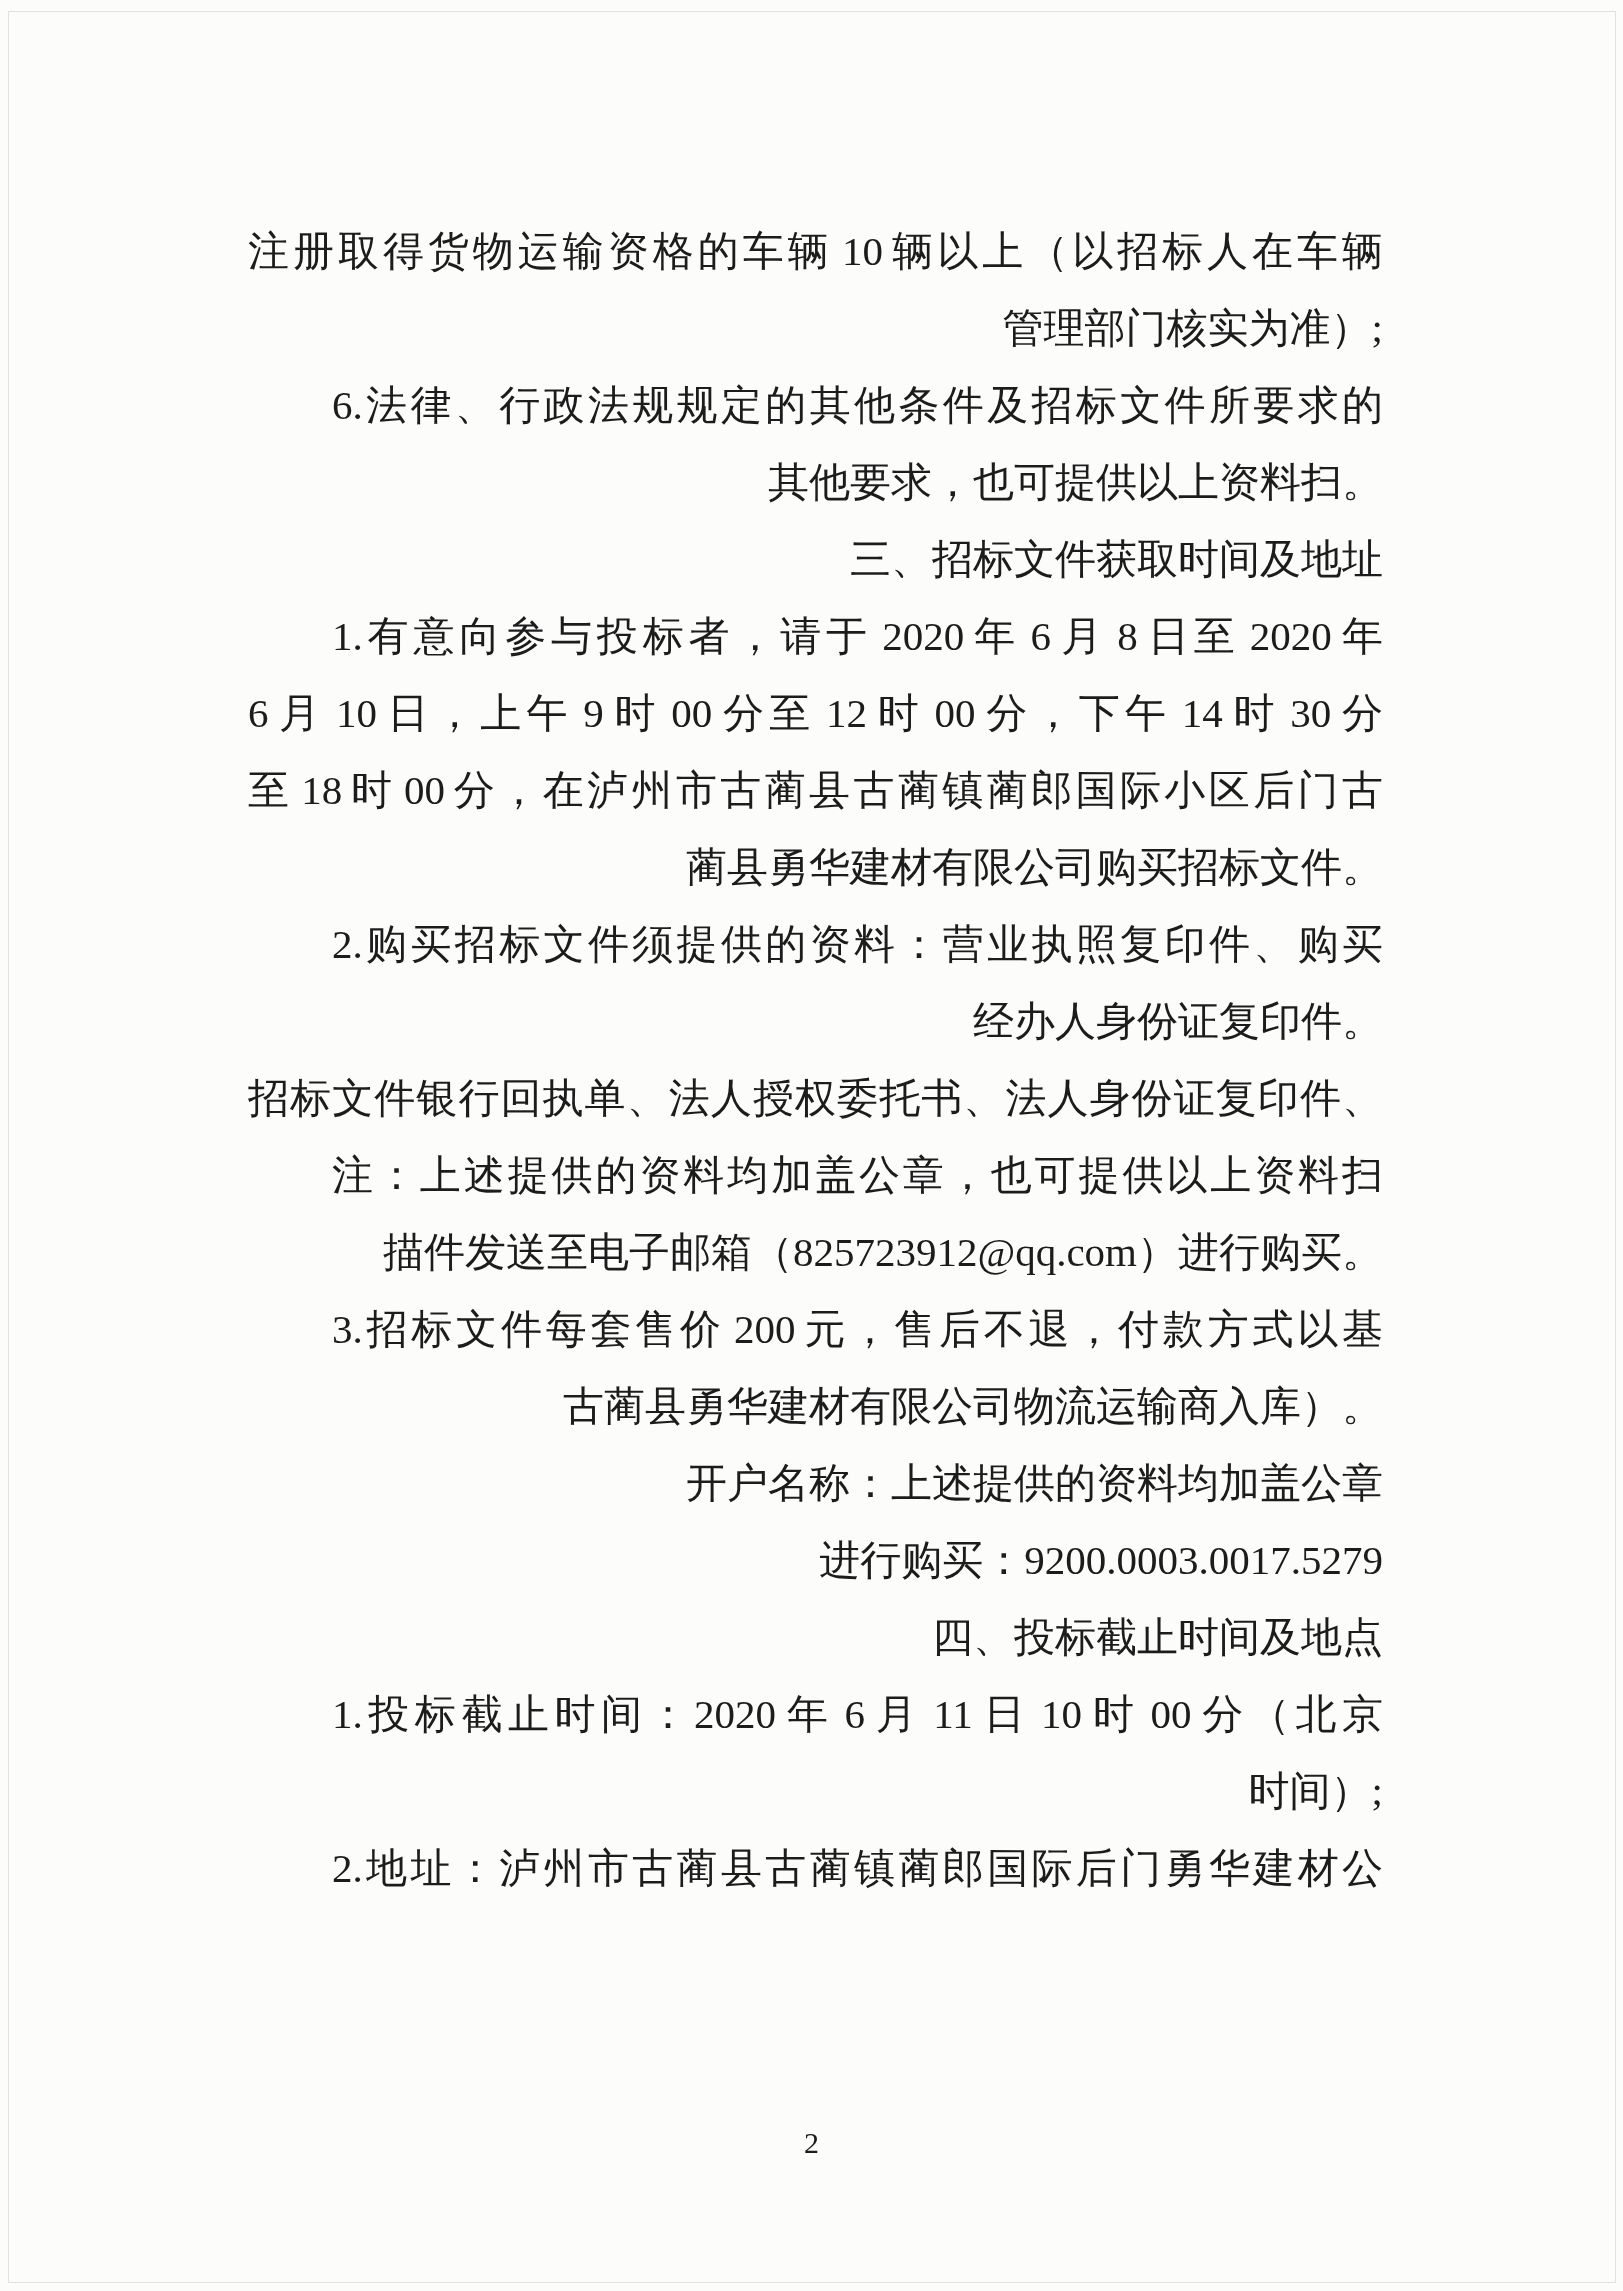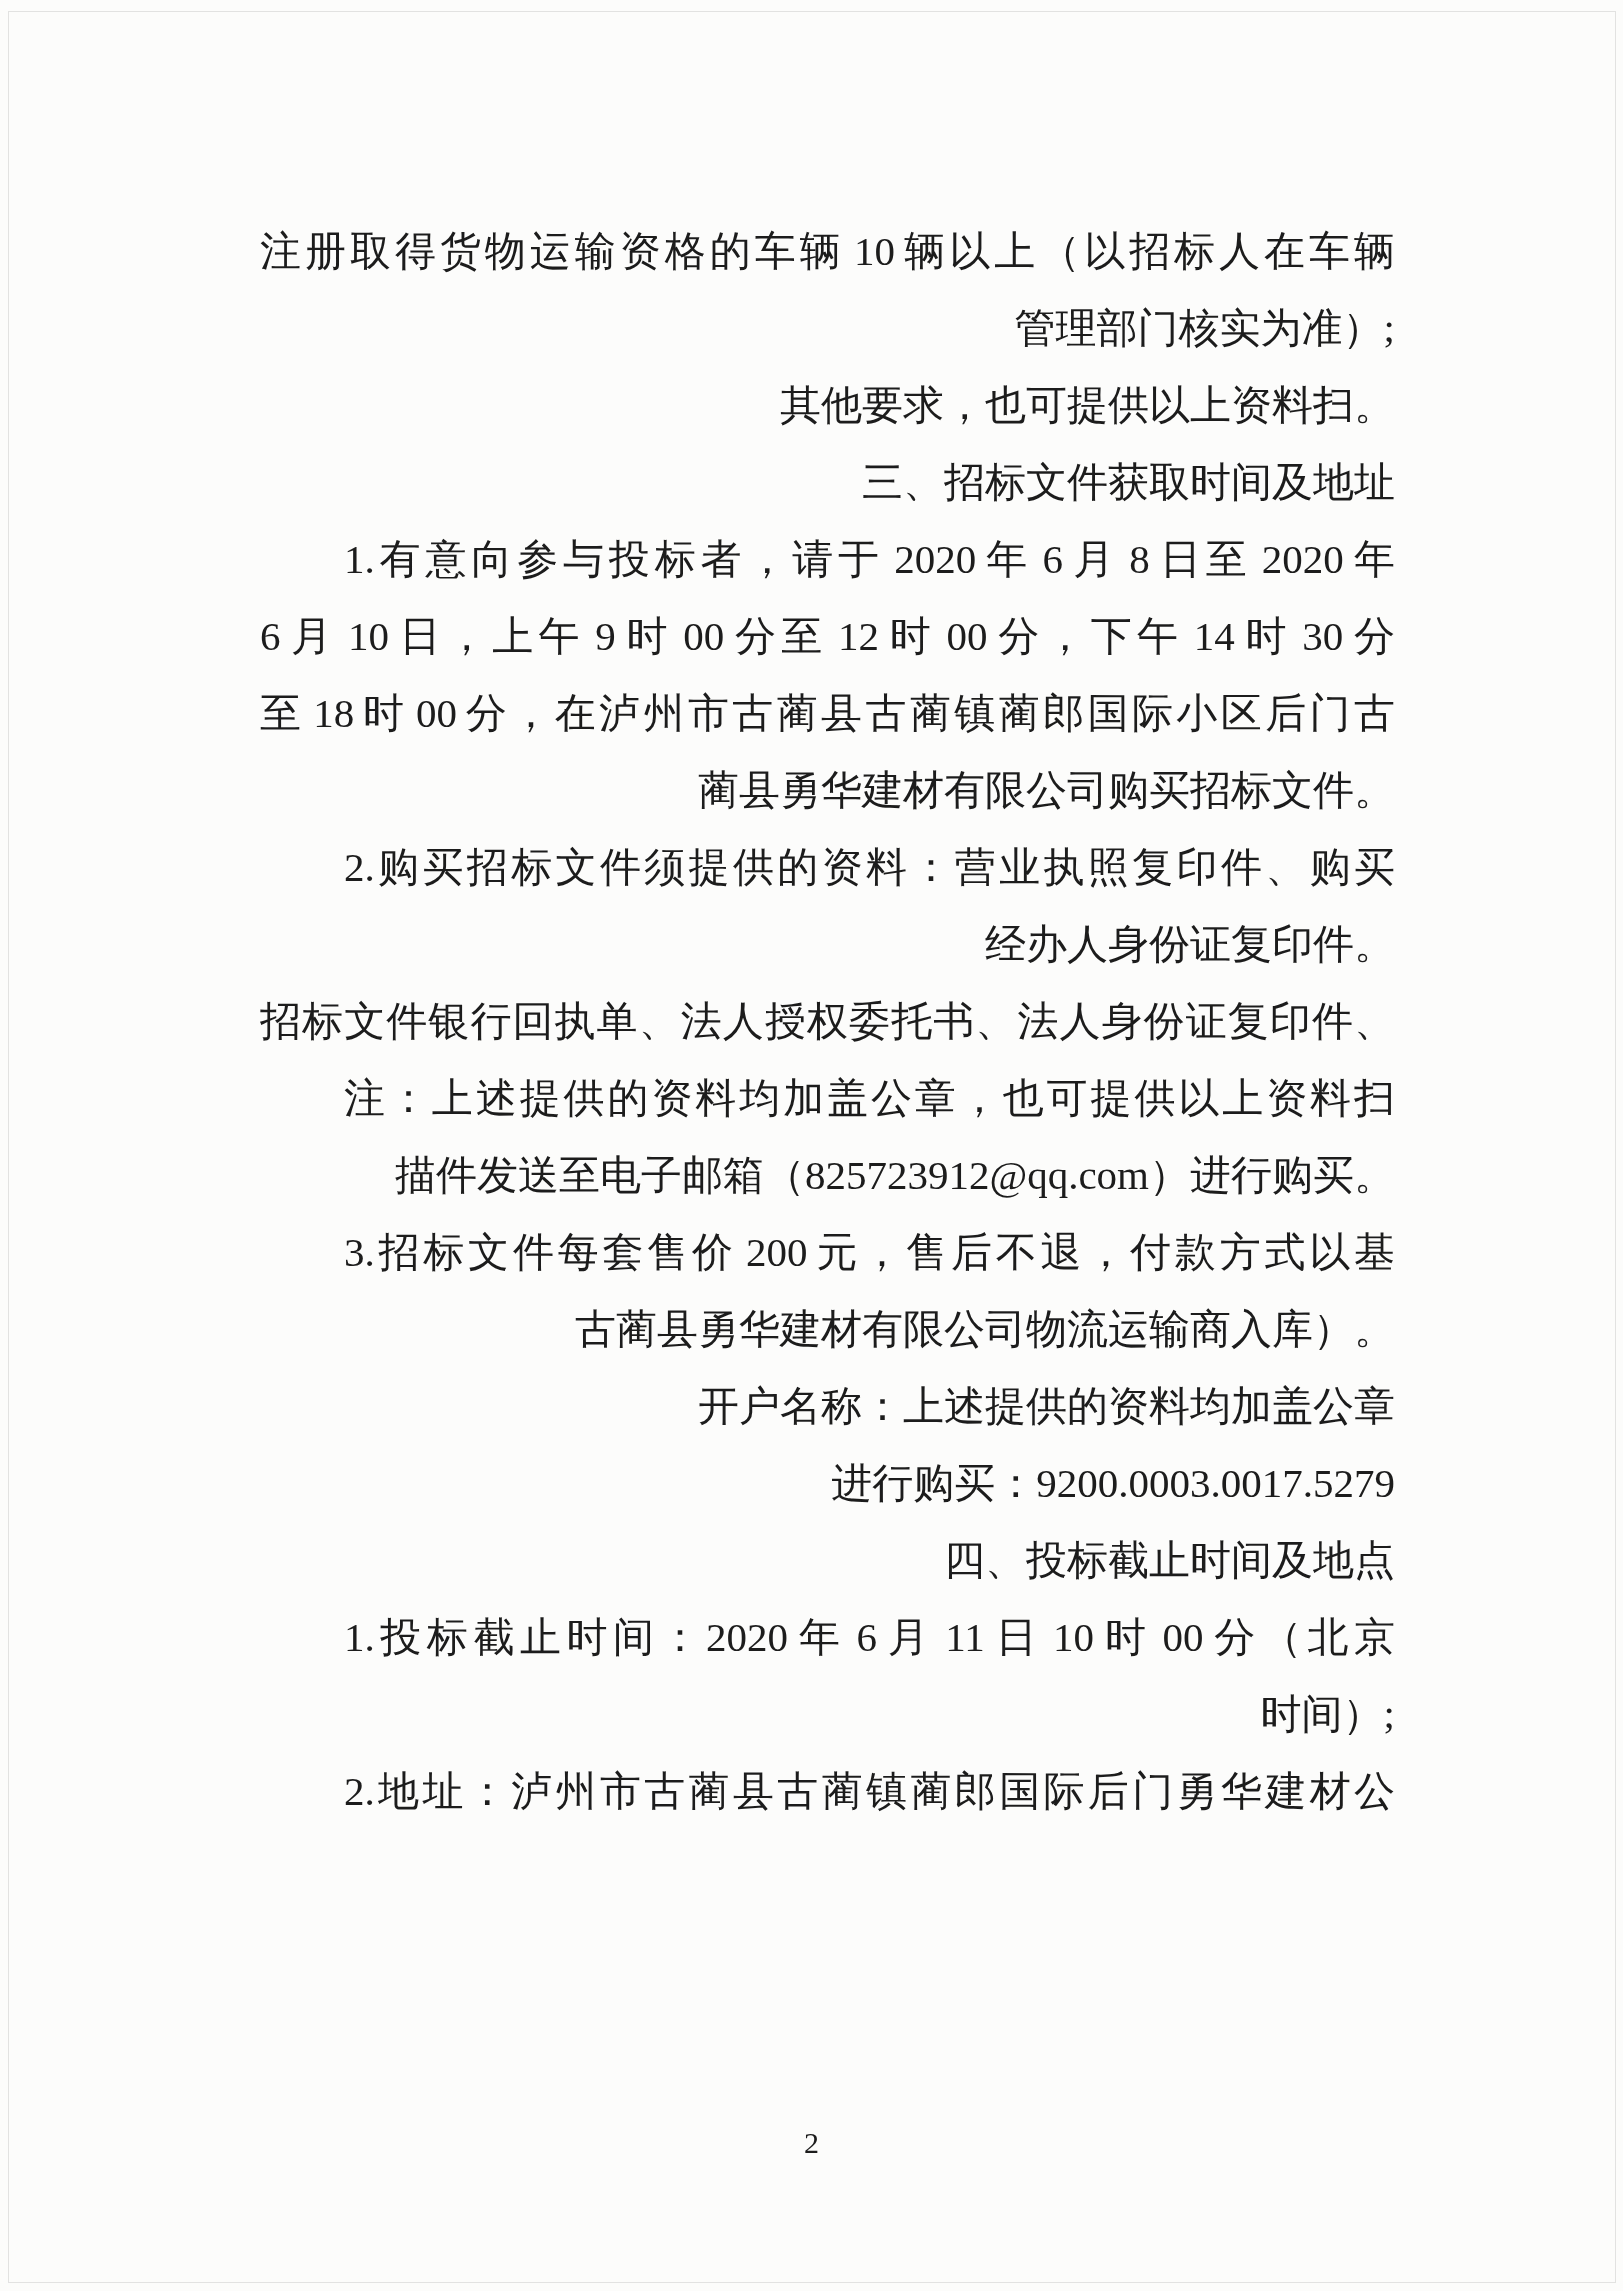--- a/index.html
+++ b/index.html
@@ -21,21 +21,21 @@
     position: absolute;
     left: 7.8px;
     top: 10.8px;
     right: 6.9px;
     bottom: 8.8px;
     border: 1px solid rgba(0,0,0,0.10);
     pointer-events: none;
   }
   .body-block {
     position: absolute;
-    left: 260px;
+    left: 248px;
     top: 213px;
     width: 1135px;
   }
   .ln {
     margin: 0;
     padding: 0;
     font-size: 41px;
     line-height: 77px;
     height: 77px;
     text-align: right;
@@ -64,20 +64,21 @@
 </style>
 </head>
 <body>
 
 <div class="page">
   <div class="scan-edge"></div>
 
   <main class="body-block">
     <p class="ln j">注册取得货物运输资格的车辆 10 辆以上（以招标人在车辆</p>
     <p class="ln">管理部门核实为准）;</p>
+    <p class="ln ind j">6.法律、行政法规规定的其他条件及招标文件所要求的</p>
     <p class="ln">其他要求，也可提供以上资料扫。</p>
     <p class="ln ind">三、招标文件获取时间及地址</p>
     <p class="ln ind j">1.有意向参与投标者，请于 2020 年 6 月 8 日至 2020 年</p>
     <p class="ln j">6 月 10 日，上午 9 时 00 分至 12 时 00 分，下午 14 时 30 分</p>
     <p class="ln j">至 18 时 00 分，在泸州市古蔺县古蔺镇蔺郎国际小区后门古</p>
     <p class="ln">蔺县勇华建材有限公司购买招标文件。</p>
     <p class="ln ind j">2.购买招标文件须提供的资料：营业执照复印件、购买</p>
     <p class="ln">经办人身份证复印件。</p>
     <p class="ln j">招标文件银行回执单、法人授权委托书、法人身份证复印件、</p>
     <p class="ln ind j">注：上述提供的资料均加盖公章，也可提供以上资料扫</p>

